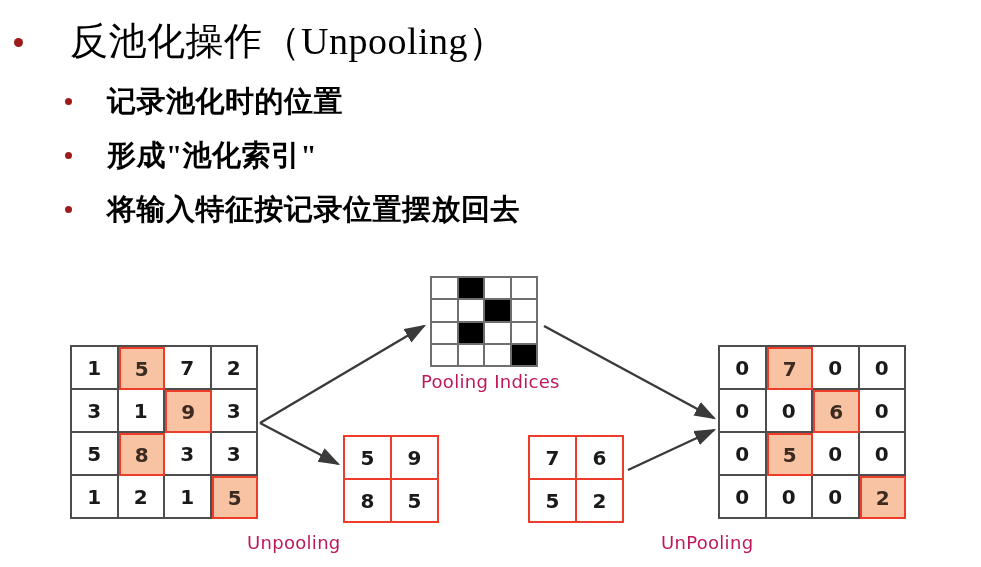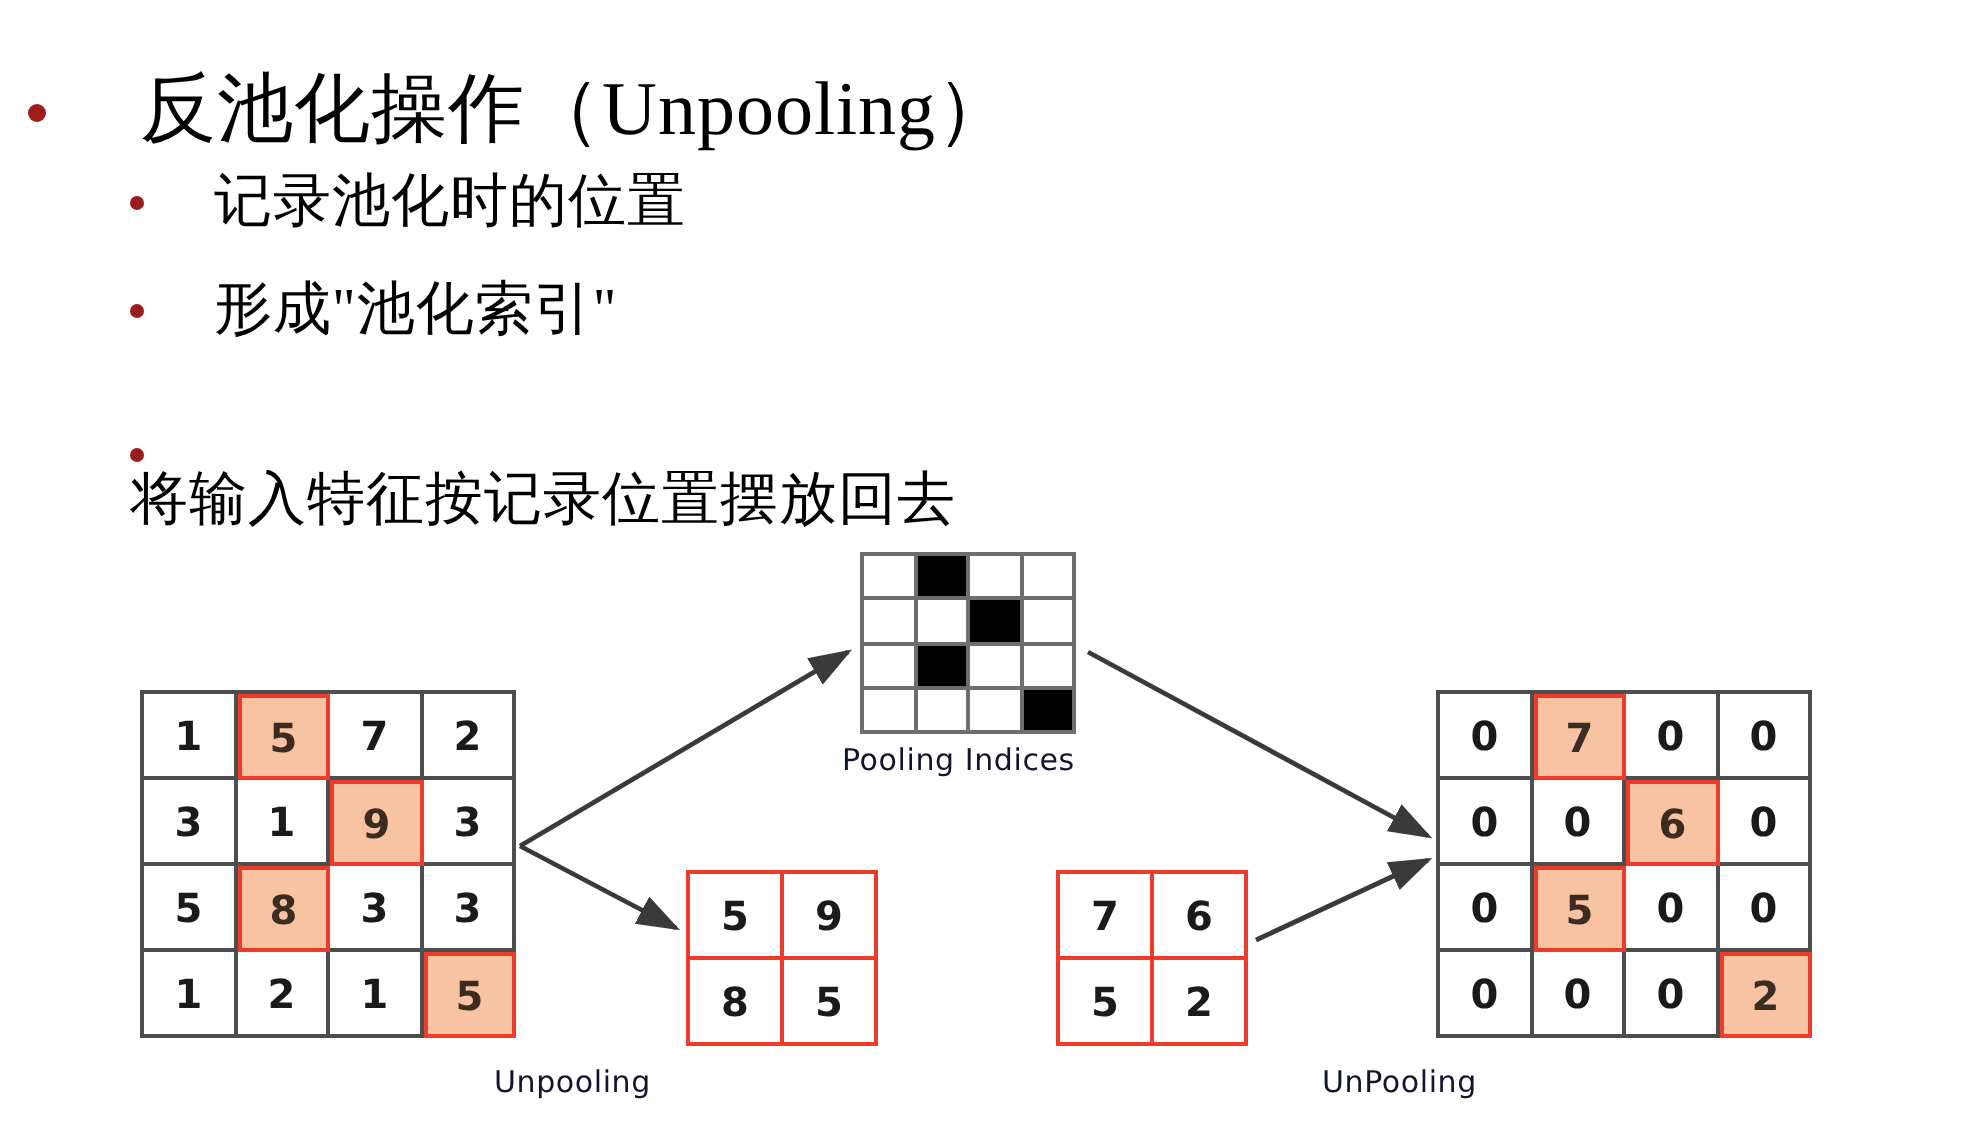--- a/index.html
+++ b/index.html
@@ -26,21 +26,21 @@
   .bullet-row {
     display: flex;
     align-items: flex-start;
     position: absolute;
   }
   .bullet-dot {
     border-radius: 50%;
     background: #9e1b1b;
     flex: 0 0 auto;
   }
-  .title-row { left: 14px; top: 31px; }
+  .title-row { left: 14px; top: 17px; }
   .title-row .bullet-dot {
     width: 9px; height: 9px;
     margin-top: 21px;
     margin-right: 47px;
   }
   .title-text {
     font-size: 38px;
     line-height: 48px;
     letter-spacing: 0.5px;
     white-space: nowrap;
@@ -49,24 +49,25 @@
   .sub-row .bullet-dot {
     width: 7px; height: 7px;
     margin-top: 16px;
     margin-right: 35px;
   }
   .sub-text {
     font-size: 29px;
     line-height: 38px;
     letter-spacing: 0.5px;
     white-space: nowrap;
+    font-weight: bold;
   }
   .sub-row-1 { left: 65px; top: 82px; }
   .sub-row-2 { left: 65px; top: 136px; }
-  .sub-row-3 { left: 65px; top: 208px; flex-direction: column; }
+  .sub-row-3 { left: 65px; top: 190px; }
 
   
   .diagram {
     position: absolute;
     left: 0;
     top: 0;
     width: 981px;
     height: 567px;
   }
 
@@ -142,22 +143,22 @@
     font-weight: 600;
     color: #1a1a1a;
   }
   #maxpool-grid   { left: 343px; top: 435px; width: 96px; height: 88px; }
   #unpool-input-grid { left: 528px; top: 435px; width: 96px; height: 88px; }
 
   
   .caption {
     position: absolute;
     font-family: "DejaVu Sans", "Liberation Sans", sans-serif;
-    font-size: 15px;
-    color: #0f172a;
+    font-size: 18px;
+    color: #be185d;
     white-space: nowrap;
     letter-spacing: 0.3px;
   }
   #caption-indices  { left: 421px; top: 371px; }
   #caption-maxpool  { left: 247px; top: 532px; }
   #caption-unpool   { left: 661px; top: 532px; text-align: right; }
 
   .arrow-layer {
     position: absolute;
     left: 0; top: 0;

